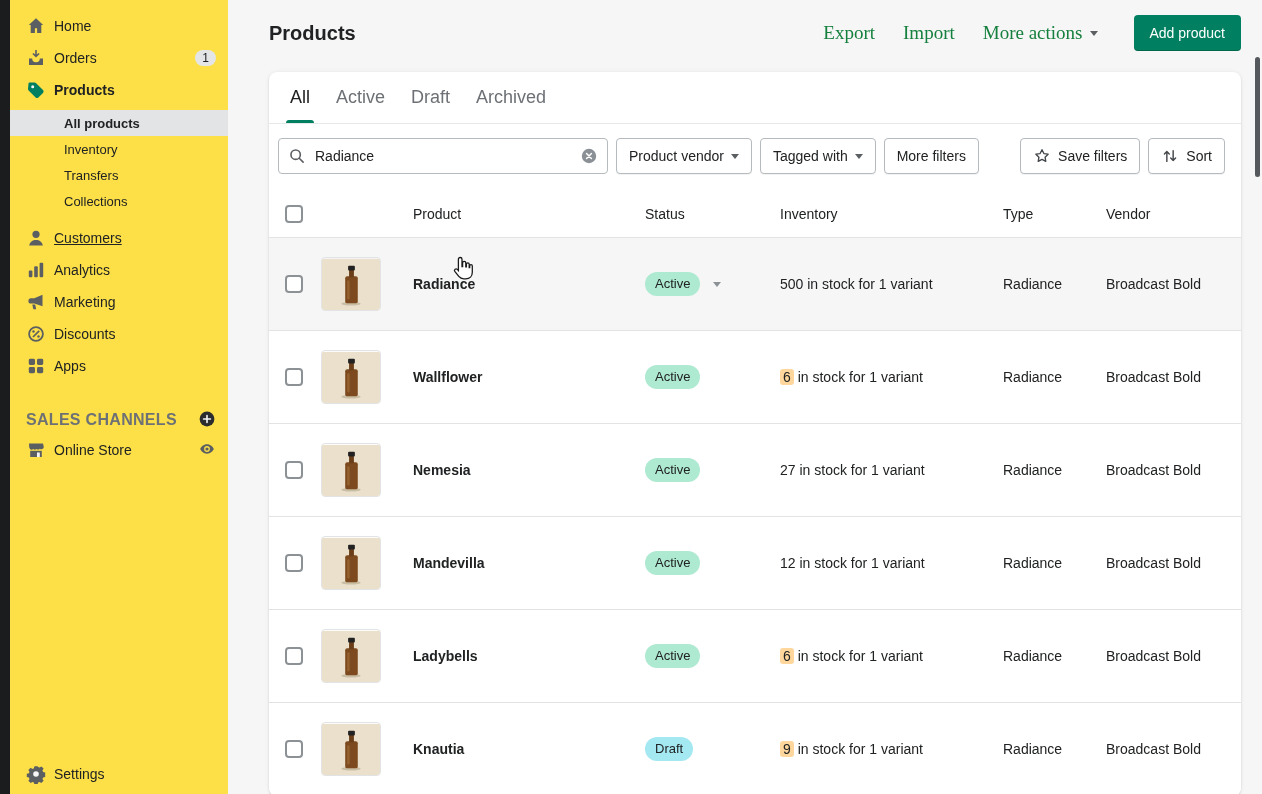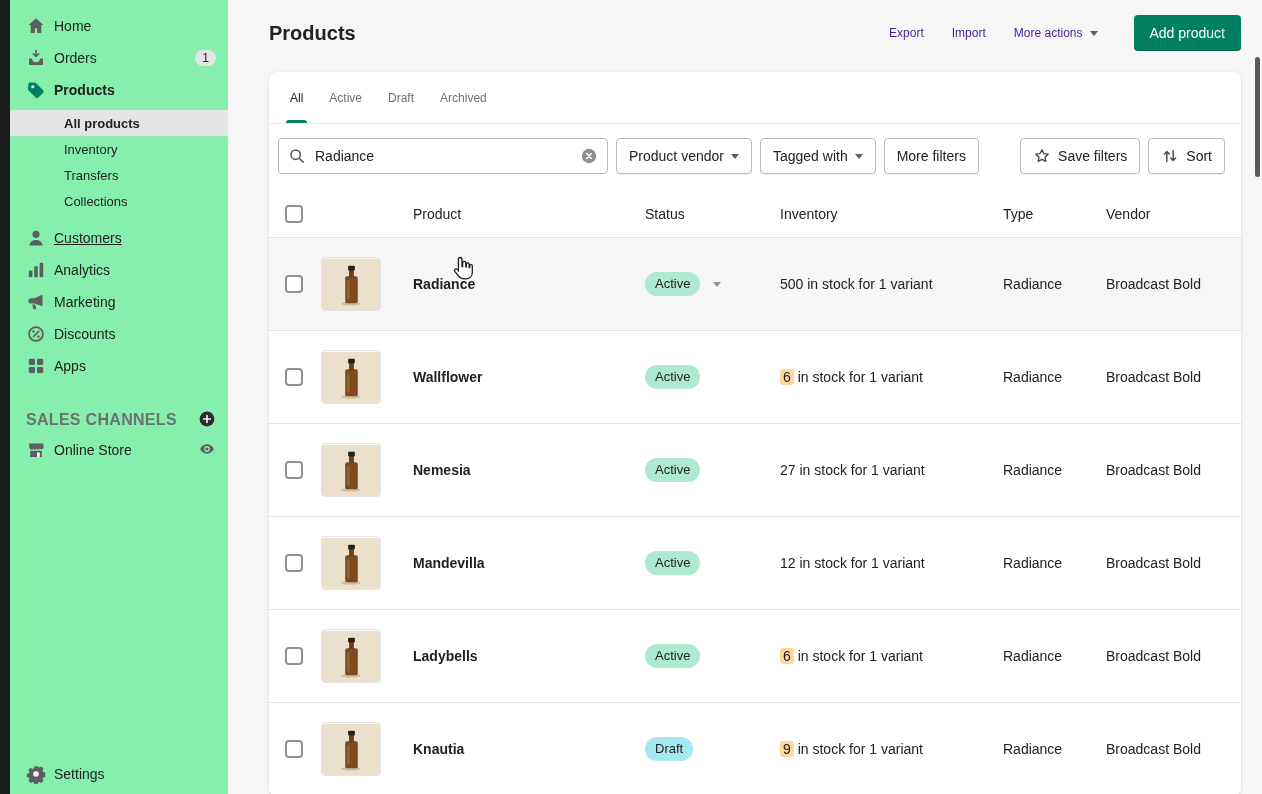--- a/index.html
+++ b/index.html
@@ -21,21 +21,21 @@
     --badge-info: #a4e8f2;
     --low: #ffd79d;
   }
   .edge-strip { width: 10px; background: #1b1c1e; flex: 0 0 auto; }
 
   
   .sidebar {
     width: 218px; flex: 0 0 auto;
     position: relative;
     padding-top: 10px;
-    background: #86efac;
+    background: #fde047;
   }
   .nav-item {
     height: 32px; display: flex; align-items: center;
     padding: 0 12px 0 16px;
     font-size: 14px; font-weight: 500; color: #202223;
     cursor: pointer;
   }
   .nav-item .icon { width: 20px; height: 20px; display: flex; align-items: center; justify-content: center; }
   .nav-label { margin-left: 8px; }
   .nav-item.section-active .nav-label { font-weight: 600; }
@@ -65,21 +65,21 @@
   
   .main { flex: 1 1 auto; min-width: 0; padding: 0 21px 0 41px; position: relative; }
   .page-header {
     height: 72px; display: flex; align-items: center; justify-content: space-between;
     padding-bottom: 6px;
   }
   .page-title { margin: 0; font-size: 20px; font-weight: 600; color: #202223; }
   .header-actions { display: flex; align-items: center; gap: 28px; }
   .text-btn {
     background: none; border: none; padding: 0;
-    font-family: Liberation Sans, sans-serif; font-size: 12px; color: #4c1d95;
+    font-family: Liberation Serif, serif; font-size: 19px; color: #15803d;
     display: inline-flex; align-items: center; gap: 7px; cursor: pointer;
   }
   .caret {
     width: 0; height: 0; display: inline-block;
     border-left: 4px solid transparent; border-right: 4px solid transparent;
     border-top: 5px solid #5c5f62;
   }
   .primary-btn {
     margin-left: 8px;
     background: var(--green); color: #fff;
@@ -91,21 +91,21 @@
   }
 
   .card {
     background: #fff; border-radius: 8px;
     box-shadow: 0 0 5px rgba(23,24,24,.05), 0 1px 2px rgba(0,0,0,.15);
     overflow: hidden;
   }
   .tabs { display: flex; align-items: stretch; height: 52px; padding: 0 8px; border-bottom: 1px solid #e6e8ea; }
   .tab {
     display: flex; align-items: center; padding: 0 13px;
-    font-size: 12px; color: #6d7175; position: relative; cursor: pointer;
+    font-size: 18px; color: #6d7175; position: relative; cursor: pointer;
   }
   .tab.active { color: #202223; font-weight: 500; }
   .tab.active::after {
     content: ""; position: absolute; left: 9px; right: 9px; bottom: 0;
     height: 3px; background: var(--green); border-radius: 3px 3px 0 0;
   }
 
   .filters { display: flex; align-items: center; gap: 8px; padding: 14px 16px 17px 9px; }
   .search-box {
     width: 330px; height: 36px; flex: 0 0 auto;

